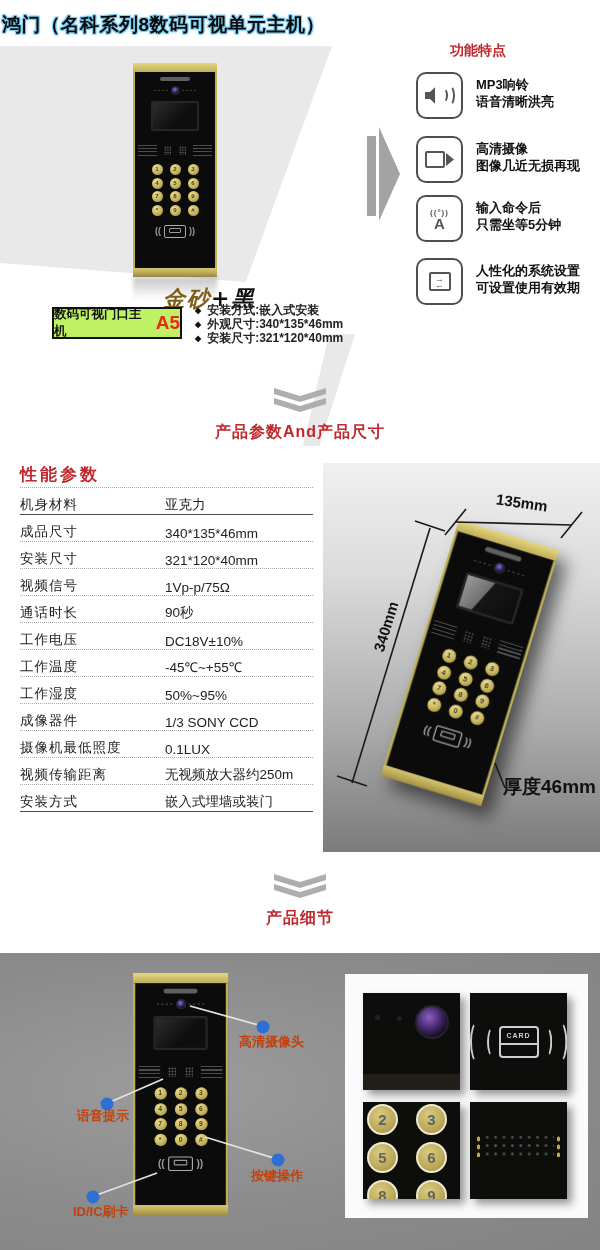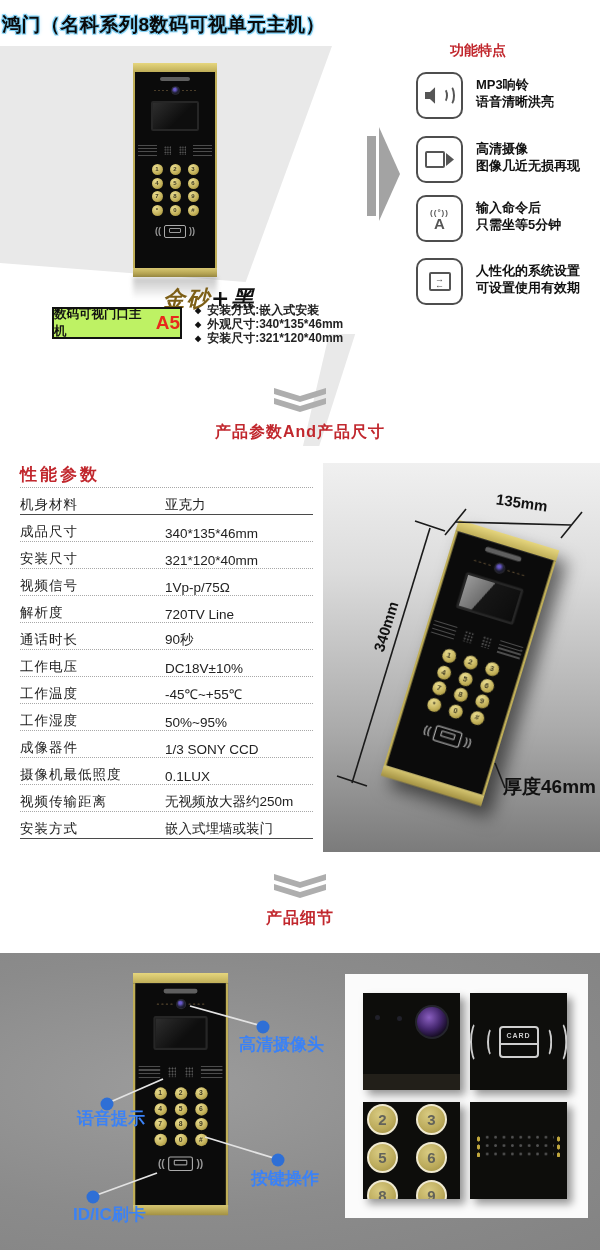--- a/index.html
+++ b/index.html
@@ -124,21 +124,21 @@
   .bigkeys{position:absolute;left:4px;top:2px;display:grid;grid-template-columns:repeat(2,27px);gap:7px 22px;}
   .bigkey{width:27px;height:27px;border-radius:50%;border:2px solid #efe9d0;box-sizing:content-box;
     background:radial-gradient(circle at 40% 32%,#d9cb82,#bcab5c 58%,#9c8a3c);
     color:#63635a;font-size:15px;font-weight:bold;text-align:center;line-height:27px;}
   .dotmat{position:absolute;left:13px;top:31px;width:71px;height:25px;
     background-image:radial-gradient(#515151 1.1px,transparent 1.6px);background-size:8.4px 8.4px;}
   .goldcol{position:absolute;top:33px;width:5px;height:22px;
     background-image:radial-gradient(#c2a83e 1.3px,transparent 1.9px);background-size:5px 8px;}
   .gc-l{left:6px;} .gc-r{right:6px;}
   .callout-svg{left:0;top:953px;z-index:3;}
-  .callout-label{font-size:17px;font-weight:bold;color:#3b82f6;z-index:4;white-space:nowrap;}
+  .callout-label{font-size:13px;font-weight:bold;color:#c2410c;z-index:4;white-space:nowrap;}
 </style>
 </head>
 <body>
 
 <div id="page">
 
   <div class="abs bg-shape1"></div>
   <div class="abs bg-shape2"></div>
 
   <div class="abs page-title">鸿门（名科系列8数码可视单元主机）</div>
@@ -275,24 +275,20 @@
       </div>
     <div class="spec-row">
         <span class="spec-lab">安装尺寸</span>
         <span class="spec-val">321*120*40mm</span>
       </div>
     <div class="spec-row">
         <span class="spec-lab">视频信号</span>
         <span class="spec-val">1Vp-p/75Ω</span>
       </div>
     <div class="spec-row">
-        <span class="spec-lab">解析度</span>
-        <span class="spec-val">720TV Line</span>
-      </div>
-    <div class="spec-row">
         <span class="spec-lab">通话时长</span>
         <span class="spec-val">90秒</span>
       </div>
     <div class="spec-row">
         <span class="spec-lab">工作电压</span>
         <span class="spec-val">DC18V±10%</span>
       </div>
     <div class="spec-row">
         <span class="spec-lab">工作温度</span>
         <span class="spec-val">-45℃~+55℃</span>

